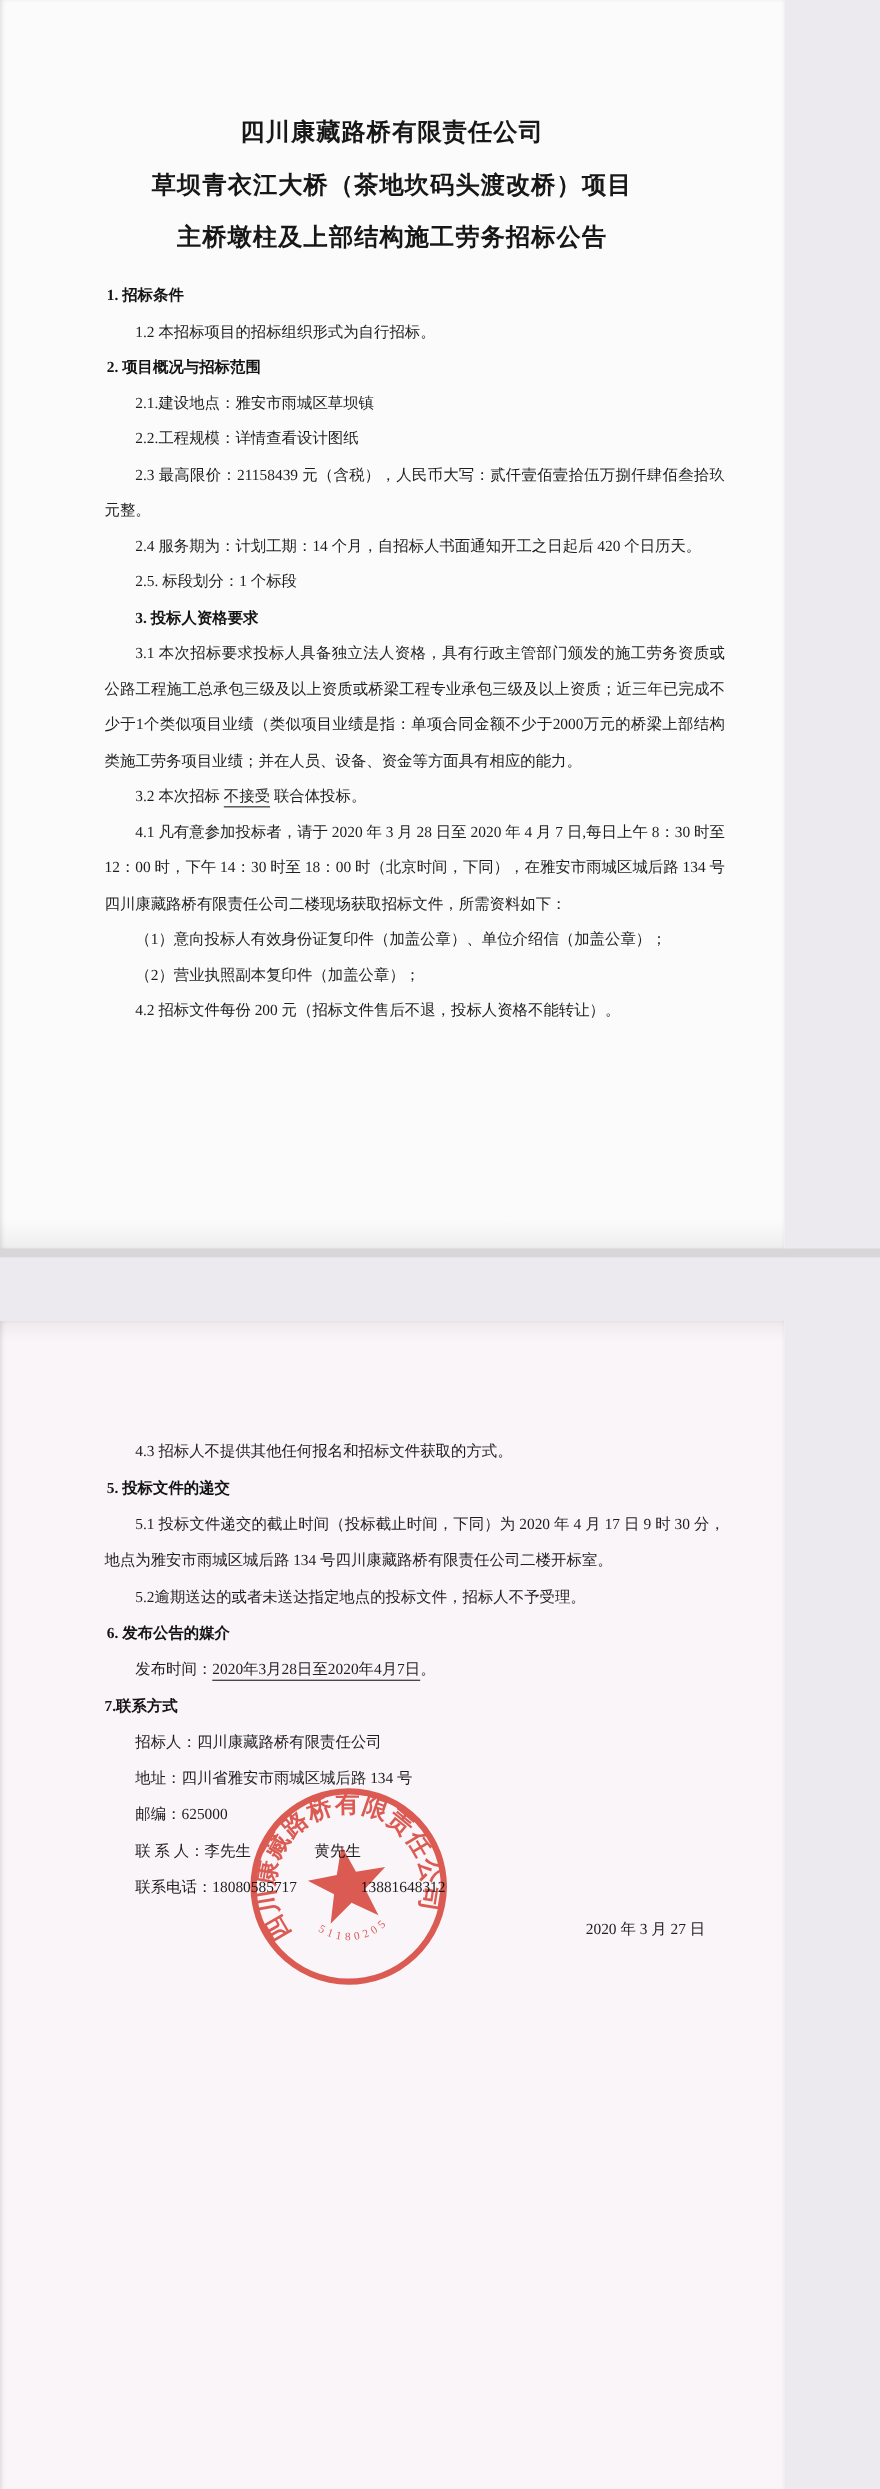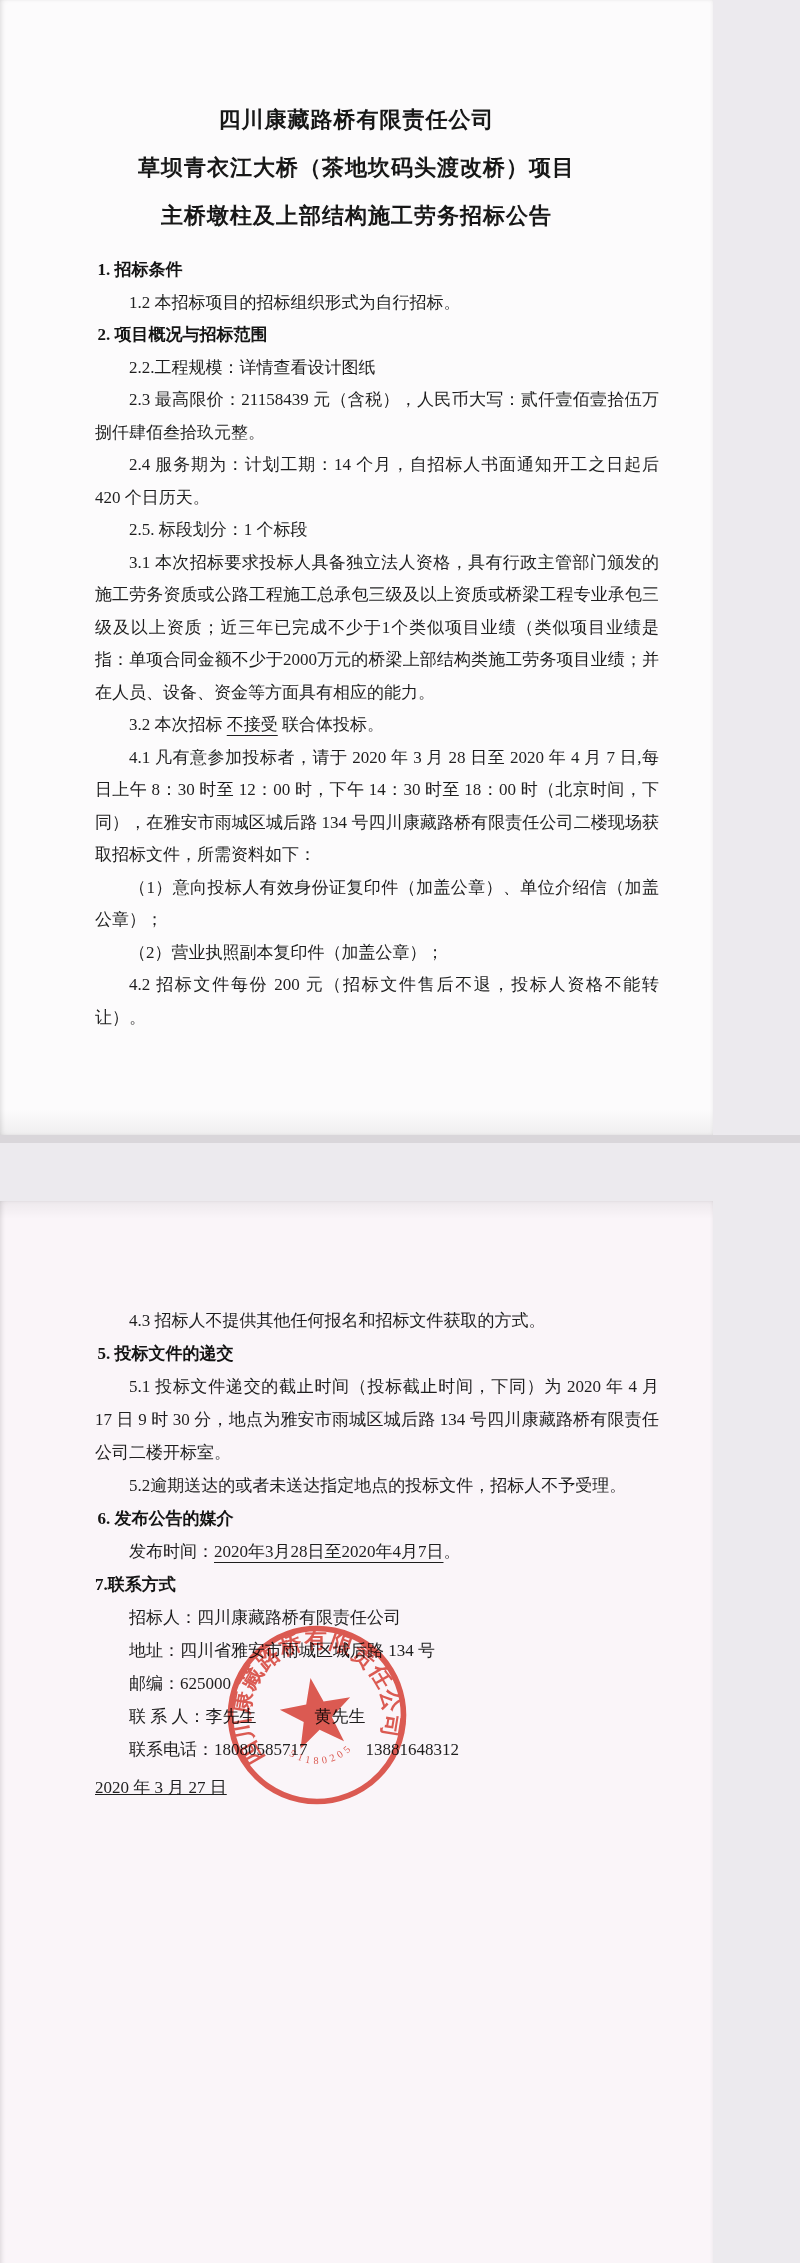--- a/index.html
+++ b/index.html
@@ -20,33 +20,33 @@
   .page-gap{position:absolute;left:0;top:1135px;width:800px;height:8px;background:#d9d6da;}
   #page2{top:1201px;height:1120px;background:#faf5f9;}
   #page2::before{content:"";position:absolute;left:0;top:0;width:100%;height:18px;
     background:linear-gradient(to bottom,rgba(0,0,0,.05),rgba(0,0,0,0));}
 
   .titles{padding-top:96px;text-align:center;}
   .title-line{font-size:22px;font-weight:bold;line-height:48px;letter-spacing:1px;color:#171717;}
 
   .body-text{
     padding:0 54px 0 95px;
-    font-size:17px;line-height:32.5px;
+    font-size:14px;line-height:32.5px;
     text-align:justify;text-justify:inter-character;
   }
   #page1 .body-text{margin-top:14px;}
   #page2 .body-text{padding-top:103px;line-height:33px;}
   .body-text p{margin:0;}
   .para{text-indent:2em;}
   .sec-head{font-weight:bold;color:#141414;}
   .sec-head.num-indent{text-indent:.15em;}
   .u{text-decoration:underline;text-underline-offset:5px;text-decoration-thickness:1px;}
   .contact-line{text-indent:2em;}
   .contact-gap{display:inline-block;width:58px;}
-  .doc-date{text-align:left;margin-top:5px !important;padding-right:18px;text-decoration:underline;}
+  .doc-date{text-align:right;margin-top:5px !important;padding-right:18px;}
 
   .seal{
     position:absolute;left:223px;top:420px;width:188px;height:188px;
     transform:rotate(-10deg);
     mix-blend-mode:multiply;opacity:.82;
     pointer-events:none;
   }
   .seal text{fill:#d93a2e;}
 </style>
 </head>
@@ -55,24 +55,26 @@
 <div class="page" id="page1">
   <div class="titles">
     <div class="title-line">四川康藏路桥有限责任公司</div>
     <div class="title-line">草坝青衣江大桥（茶地坎码头渡改桥）项目</div>
     <div class="title-line">主桥墩柱及上部结构施工劳务招标公告</div>
   </div>
   <div class="body-text">
     <p class="sec-head num-indent">1. 招标条件</p>
     <p class="para">1.2 本招标项目的招标组织形式为自行招标。</p>
     <p class="sec-head num-indent">2. 项目概况与招标范围</p>
+    <p class="para">2.1.建设地点：雅安市雨城区草坝镇</p>
     <p class="para">2.2.工程规模：详情查看设计图纸</p>
     <p class="para">2.3 最高限价：21158439 元（含税），人民币大写：贰仟壹佰壹拾伍万捌仟肆佰叁拾玖元整。</p>
     <p class="para">2.4 服务期为：计划工期：14 个月，自招标人书面通知开工之日起后 420 个日历天。</p>
     <p class="para">2.5. 标段划分：1 个标段</p>
+    <p class="sec-head para">3. 投标人资格要求</p>
     <p class="para">3.1 本次招标要求投标人具备独立法人资格，具有行政主管部门颁发的施工劳务资质或公路工程施工总承包三级及以上资质或桥梁工程专业承包三级及以上资质；近三年已完成不少于1个类似项目业绩（类似项目业绩是指：单项合同金额不少于2000万元的桥梁上部结构类施工劳务项目业绩；并在人员、设备、资金等方面具有相应的能力。</p>
     <p class="para"><span>3.2 本次招标 </span><span class="u">不接受</span><span> 联合体投标。</span></p>
     <p class="para">4.1 凡有意参加投标者，请于 2020 年 3 月 28 日至 2020 年 4 月 7 日,每日上午 8：30 时至 12：00 时，下午 14：30 时至 18：00 时（北京时间，下同），在雅安市雨城区城后路 134 号四川康藏路桥有限责任公司二楼现场获取招标文件，所需资料如下：</p>
     <p class="para">（1）意向投标人有效身份证复印件（加盖公章）、单位介绍信（加盖公章）；</p>
     <p class="para">（2）营业执照副本复印件（加盖公章）；</p>
     <p class="para">4.2 招标文件每份 200 元（招标文件售后不退，投标人资格不能转让）。</p>
   </div>
 </div>
 
 <div class="page-gap"></div>

